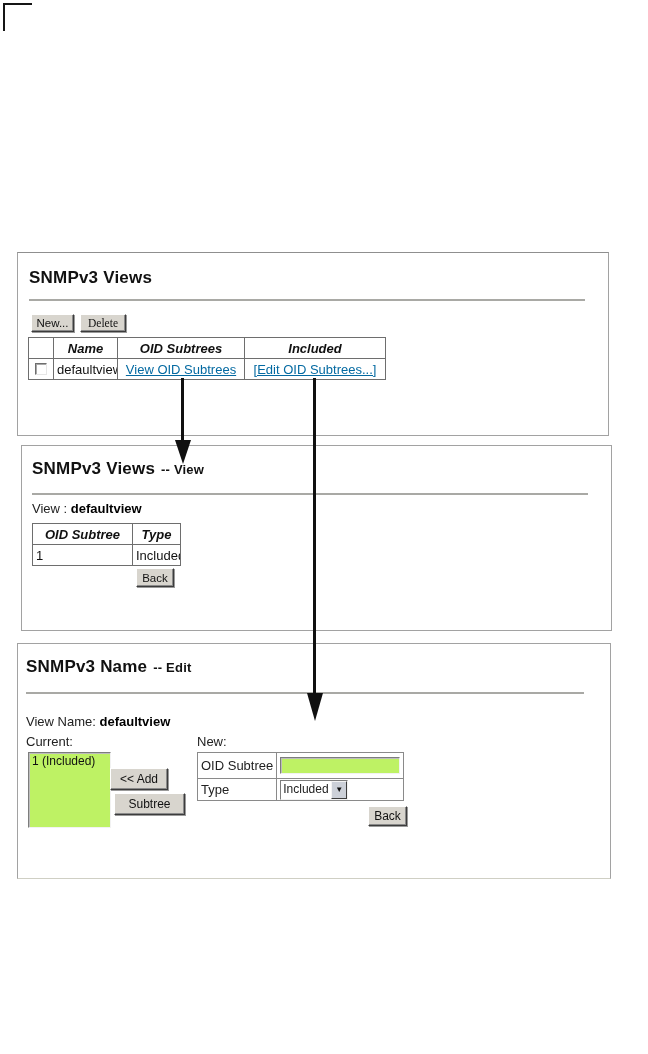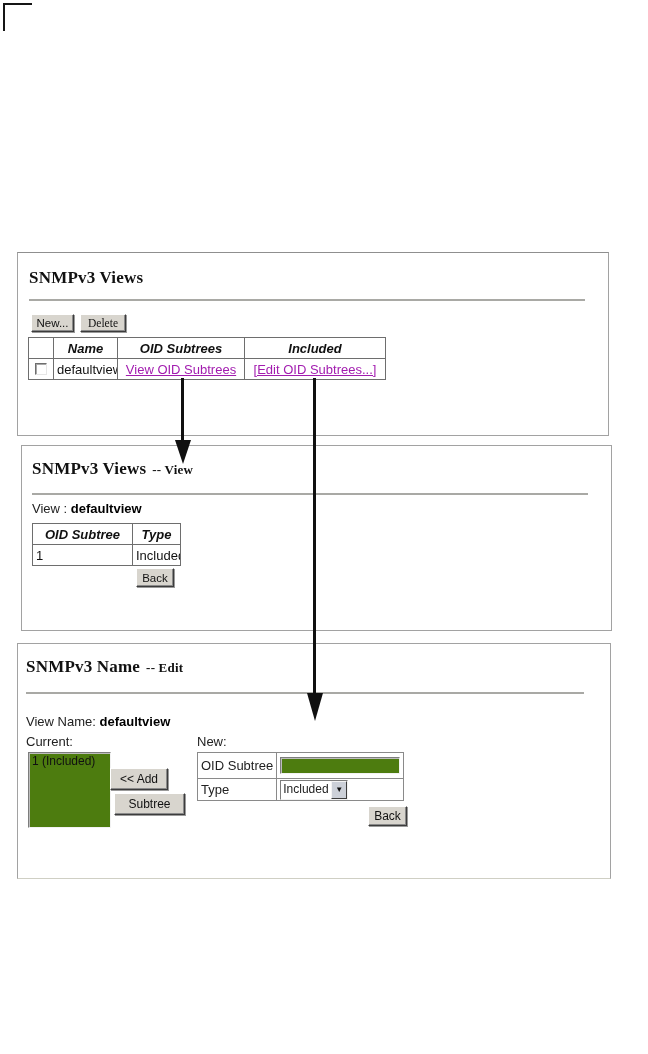--- a/index.html
+++ b/index.html
@@ -10,45 +10,45 @@
   
   .cropmark-h { position:absolute; left:3px; top:3px; width:29px; height:2px; background:#151515; }
   .cropmark-v { position:absolute; left:3px; top:3px; width:2px; height:28px; background:#151515; }
 
   
   .panel { position:absolute; background:#fff; border:1px solid #a2a2a2; }
   .panel1 { left:17px; top:252px; width:592px; height:184px; border-top-color:#8f8f8f; }
   .panel2 { left:21px; top:445px; width:591px; height:186px; }
   .panel3 { left:17px; top:643px; width:594px; height:236px; border-bottom-color:#cfcfc4; }
 
-  .ptitle { position:absolute; font-weight:bold; font-size:17px; letter-spacing:0.2px; white-space:nowrap;font-family:Liberation Serif, serif; }
+  .ptitle { position:absolute; font-weight:bold; font-size:17px; letter-spacing:0.2px; white-space:nowrap; }
   .ptitle .suffix { font-size:13px; font-weight:bold; margin-left:6px; }
   .prule { position:absolute; height:2px; background:#a9a9a5; }
 
   
   .btn98 { position:absolute; background:#d8d5ce; color:#111;
            font-family:"Liberation Sans", sans-serif; font-size:11.5px;
            text-align:center; cursor:default; white-space:nowrap;
            border-top:1px solid #ffffff; border-left:1px solid #ffffff;
            border-right:1px solid #3c3c3c; border-bottom:1px solid #3c3c3c;
            box-shadow: inset -1px -1px 0 #8a8a8a, 1px 1px 0 #9a9a9a;
            display:flex; align-items:center; justify-content:center; }
 
   
-  .sunken { background:#4d7c0f;
+  .sunken { background:#bef264;
             border-top:1px solid #7d7d7d; border-left:1px solid #7d7d7d;
             border-bottom:1px solid #f2f2f2; border-right:1px solid #f2f2f2;
             box-shadow: inset 1px 1px 0 #bdbdbd; }
 
   
   table.grid { position:absolute; border-collapse:collapse; table-layout:fixed; }
   table.grid td, table.grid th { border:1px solid #6e6e6e; font-size:13px; padding:0 3px;
                                  height:21px; overflow:hidden; white-space:nowrap; }
   table.grid th { font-weight:bold; text-align:center;font-style:italic; }
-  a.lnk { color:#a21caf; text-decoration:underline; font-size:13px; white-space:nowrap; }
+  a.lnk { color:#0369a1; text-decoration:underline; font-size:13px; white-space:nowrap; }
 
   .checkbox { width:12px; height:12px; margin:0 auto; background:#fff;
               border-top:1px solid #6e6e6e; border-left:1px solid #6e6e6e;
               border-bottom:1px solid #e6e6e6; border-right:1px solid #e6e6e6;
               box-shadow: inset 1px 1px 0 #a8a8a8; }
 
   .label13 { position:absolute; font-size:13px; color:#222; white-space:nowrap; }
   .label13 b { color:#000; }
 
   

